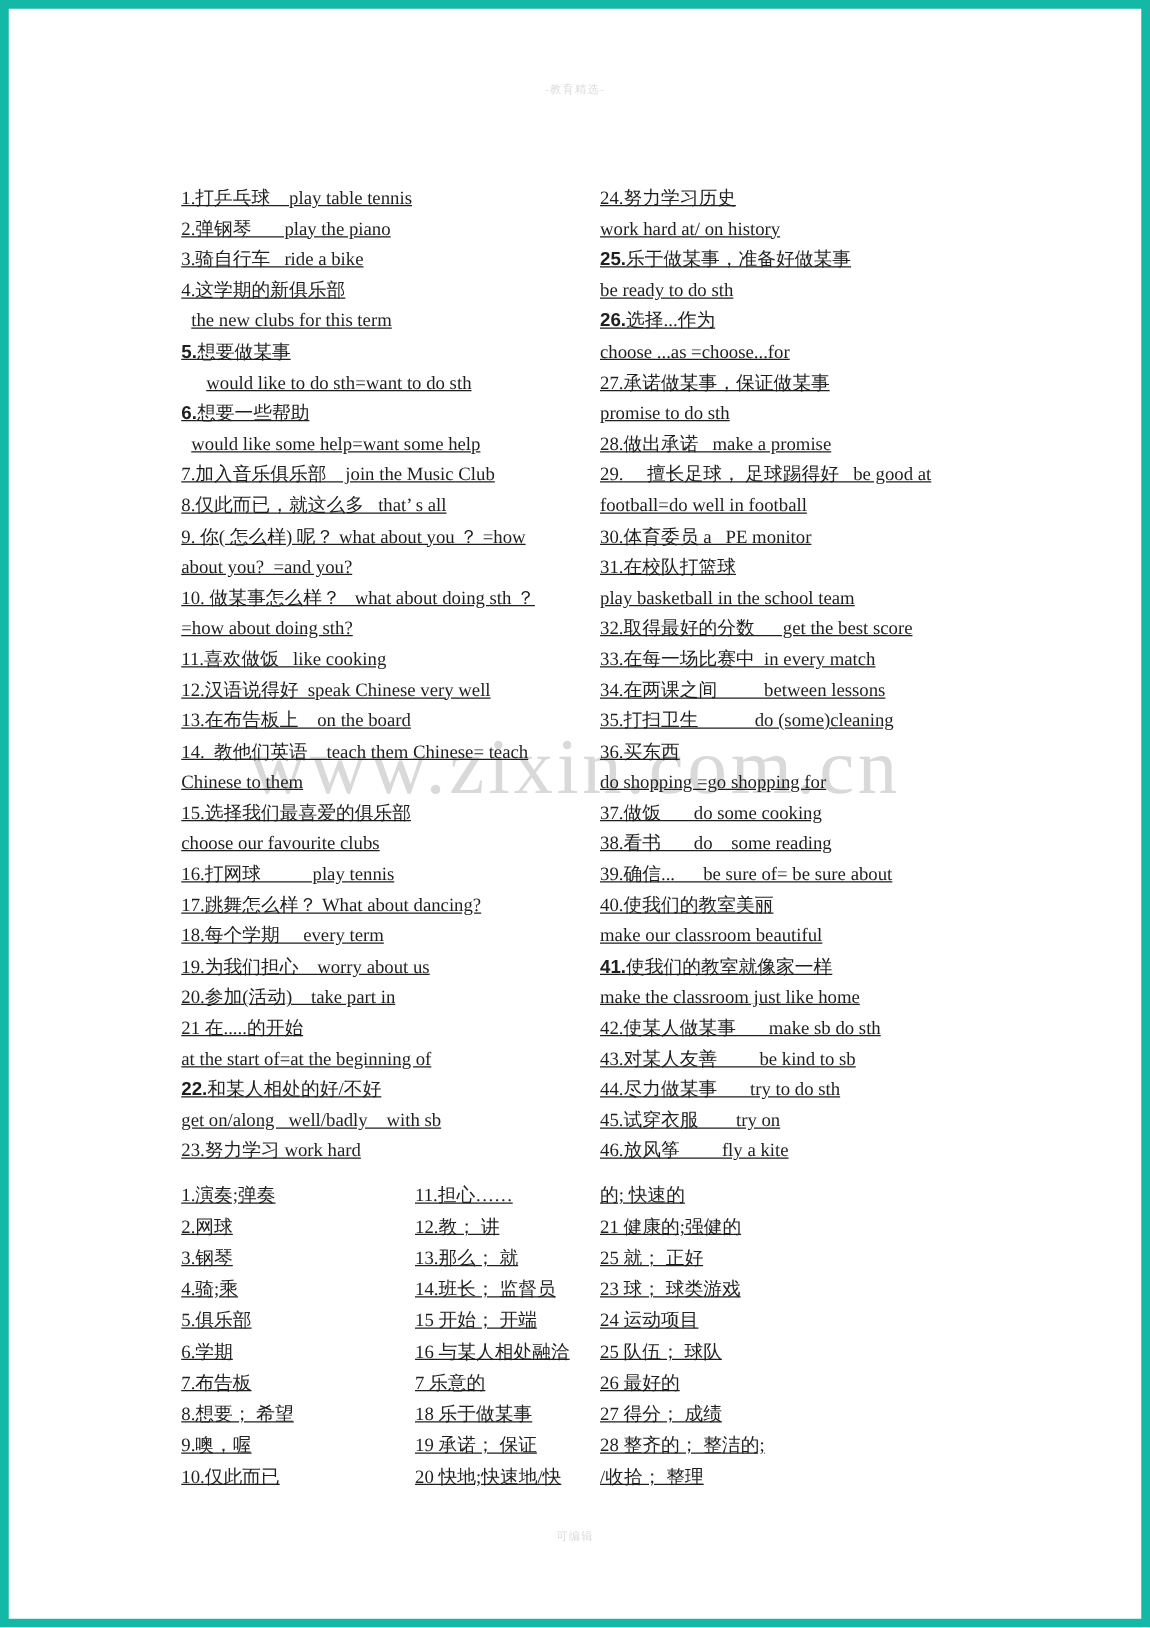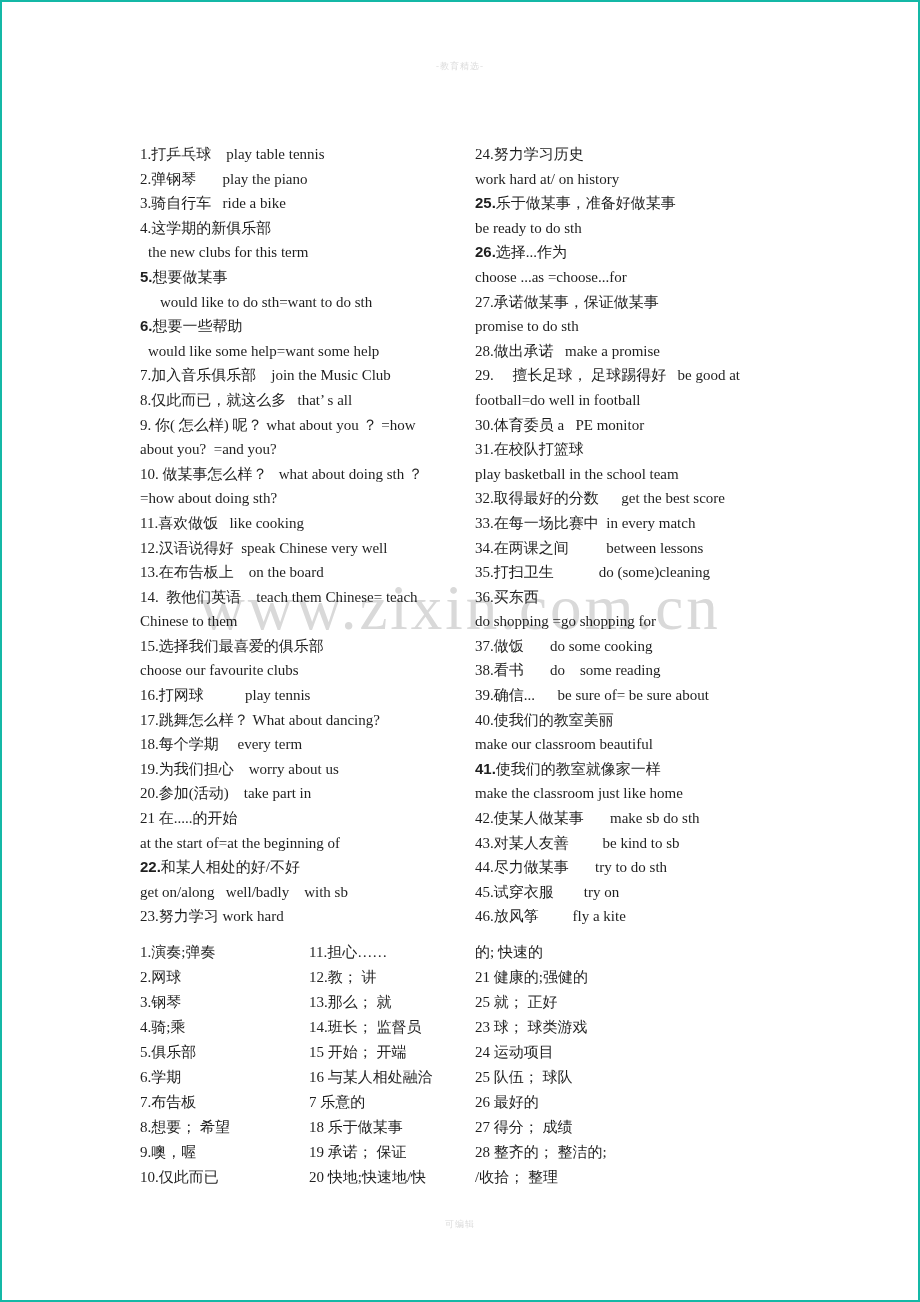--- a/index.html
+++ b/index.html
@@ -1,21 +1,21 @@
 <!DOCTYPE html>
 <html><head>
 <meta charset="utf-8">
 <style>
   html,body{margin:0;padding:0;background:#fff;}
   .page{
     position:relative;
     width:920px;height:1302px;
     background:#ffffff;
     box-sizing:border-box;
-    border:2px solid #14b8a6;
+    border:7px solid #14b8a6;
     font-family:"Liberation Serif","DejaVu Serif",serif;
     color:#1f1f1f;
     overflow:hidden;
   }
   .faint-note{
     position:absolute;left:0;width:100%;
     text-align:center;
     font-size:9px;color:#dcdcdc;letter-spacing:1px;
     font-family:"Liberation Serif","DejaVu Serif",serif;
   }
@@ -30,26 +30,27 @@
     white-space:nowrap;
     z-index:0;
     user-select:none;
   }
   .col{
     position:absolute;
     z-index:1;
     font-size:15px;
     line-height:24.6px;
     white-space:pre;
+    text-decoration:underline;
   }
   .phrase-left {top:140px;left:138px;width:330px;}
   .phrase-right{top:140px;left:473px;width:322px;}
   .vocab{line-height:25px;}
   .vocab-1{top:938px;left:138px;width:165px;}
-  .vocab-2{top:938px;left:307px;width:165px;}
+  .vocab-2{top:938px;left:325px;width:165px;}
   .vocab-3{top:938px;left:473px;width:172px;}
   .vocab-4{top:938px;left:648px;width:150px;}
   .line{white-space:pre;}
   .ind1{padding-left:8px;}
   .ind2{padding-left:20px;}
   .bnum{
     font-family:"Liberation Sans","DejaVu Sans",sans-serif;
     font-weight:bold;
     text-align:center;
   }

